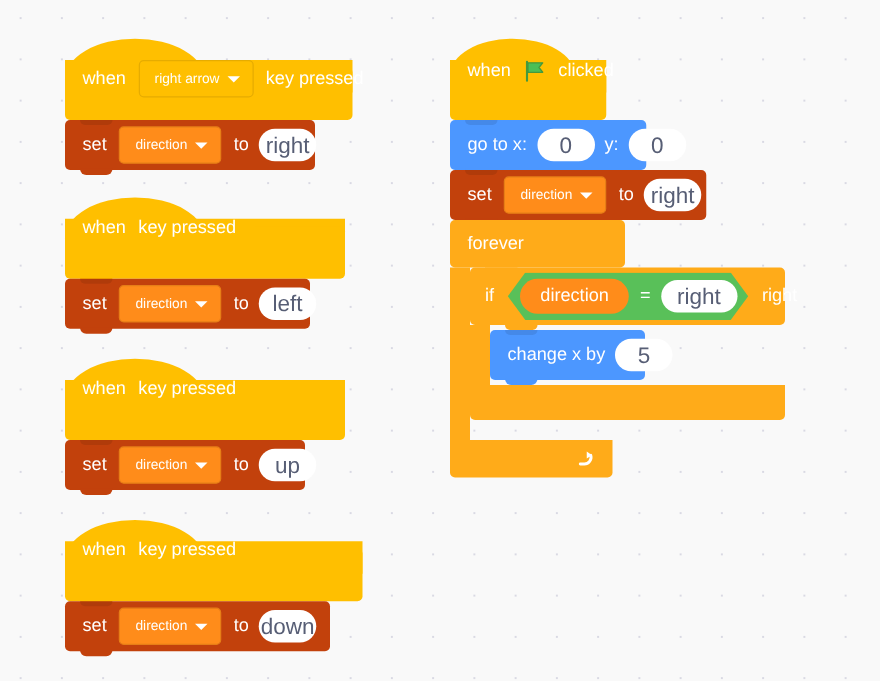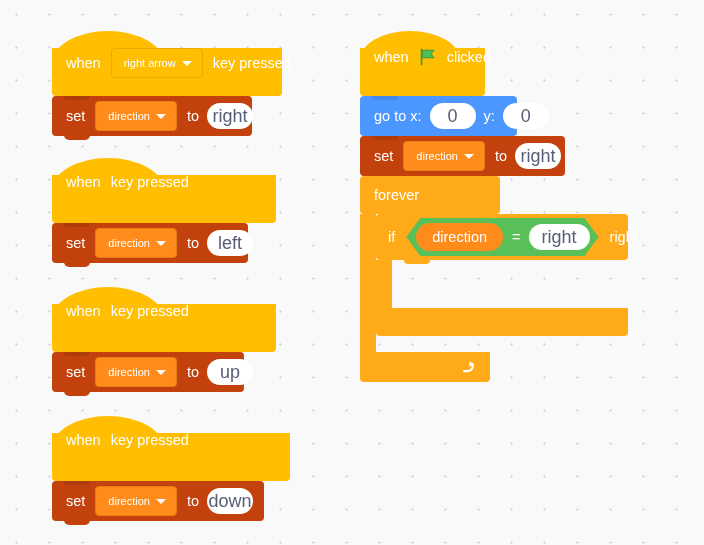--- a/index.html
+++ b/index.html
@@ -385,20 +385,24 @@
                 <span class="oval">right</span>
               </span>
               <span class="label">right</span>
             </div>
 
             <div class="c-body">
               <div class="c-left" style="height:48px;"></div>
               <div class="c-slot" style="width:236px;">
                 <div class="c-mouth-notch"></div>
 
+                <div class="block c-motion has-notch has-bump" style="height:40px; width:124px; margin-top:4px;">
+                  <span class="label">change x by</span>
+                  <span class="oval num">5</span>
+                </div>
               </div>
             </div>
 
             <div class="c-bottom" style="width:252px; height:28px;"></div>
           </div>
 
         </div>
       </div>
 
       <div class="c-bottom has-bump" style="width:130px; height:30px;">

